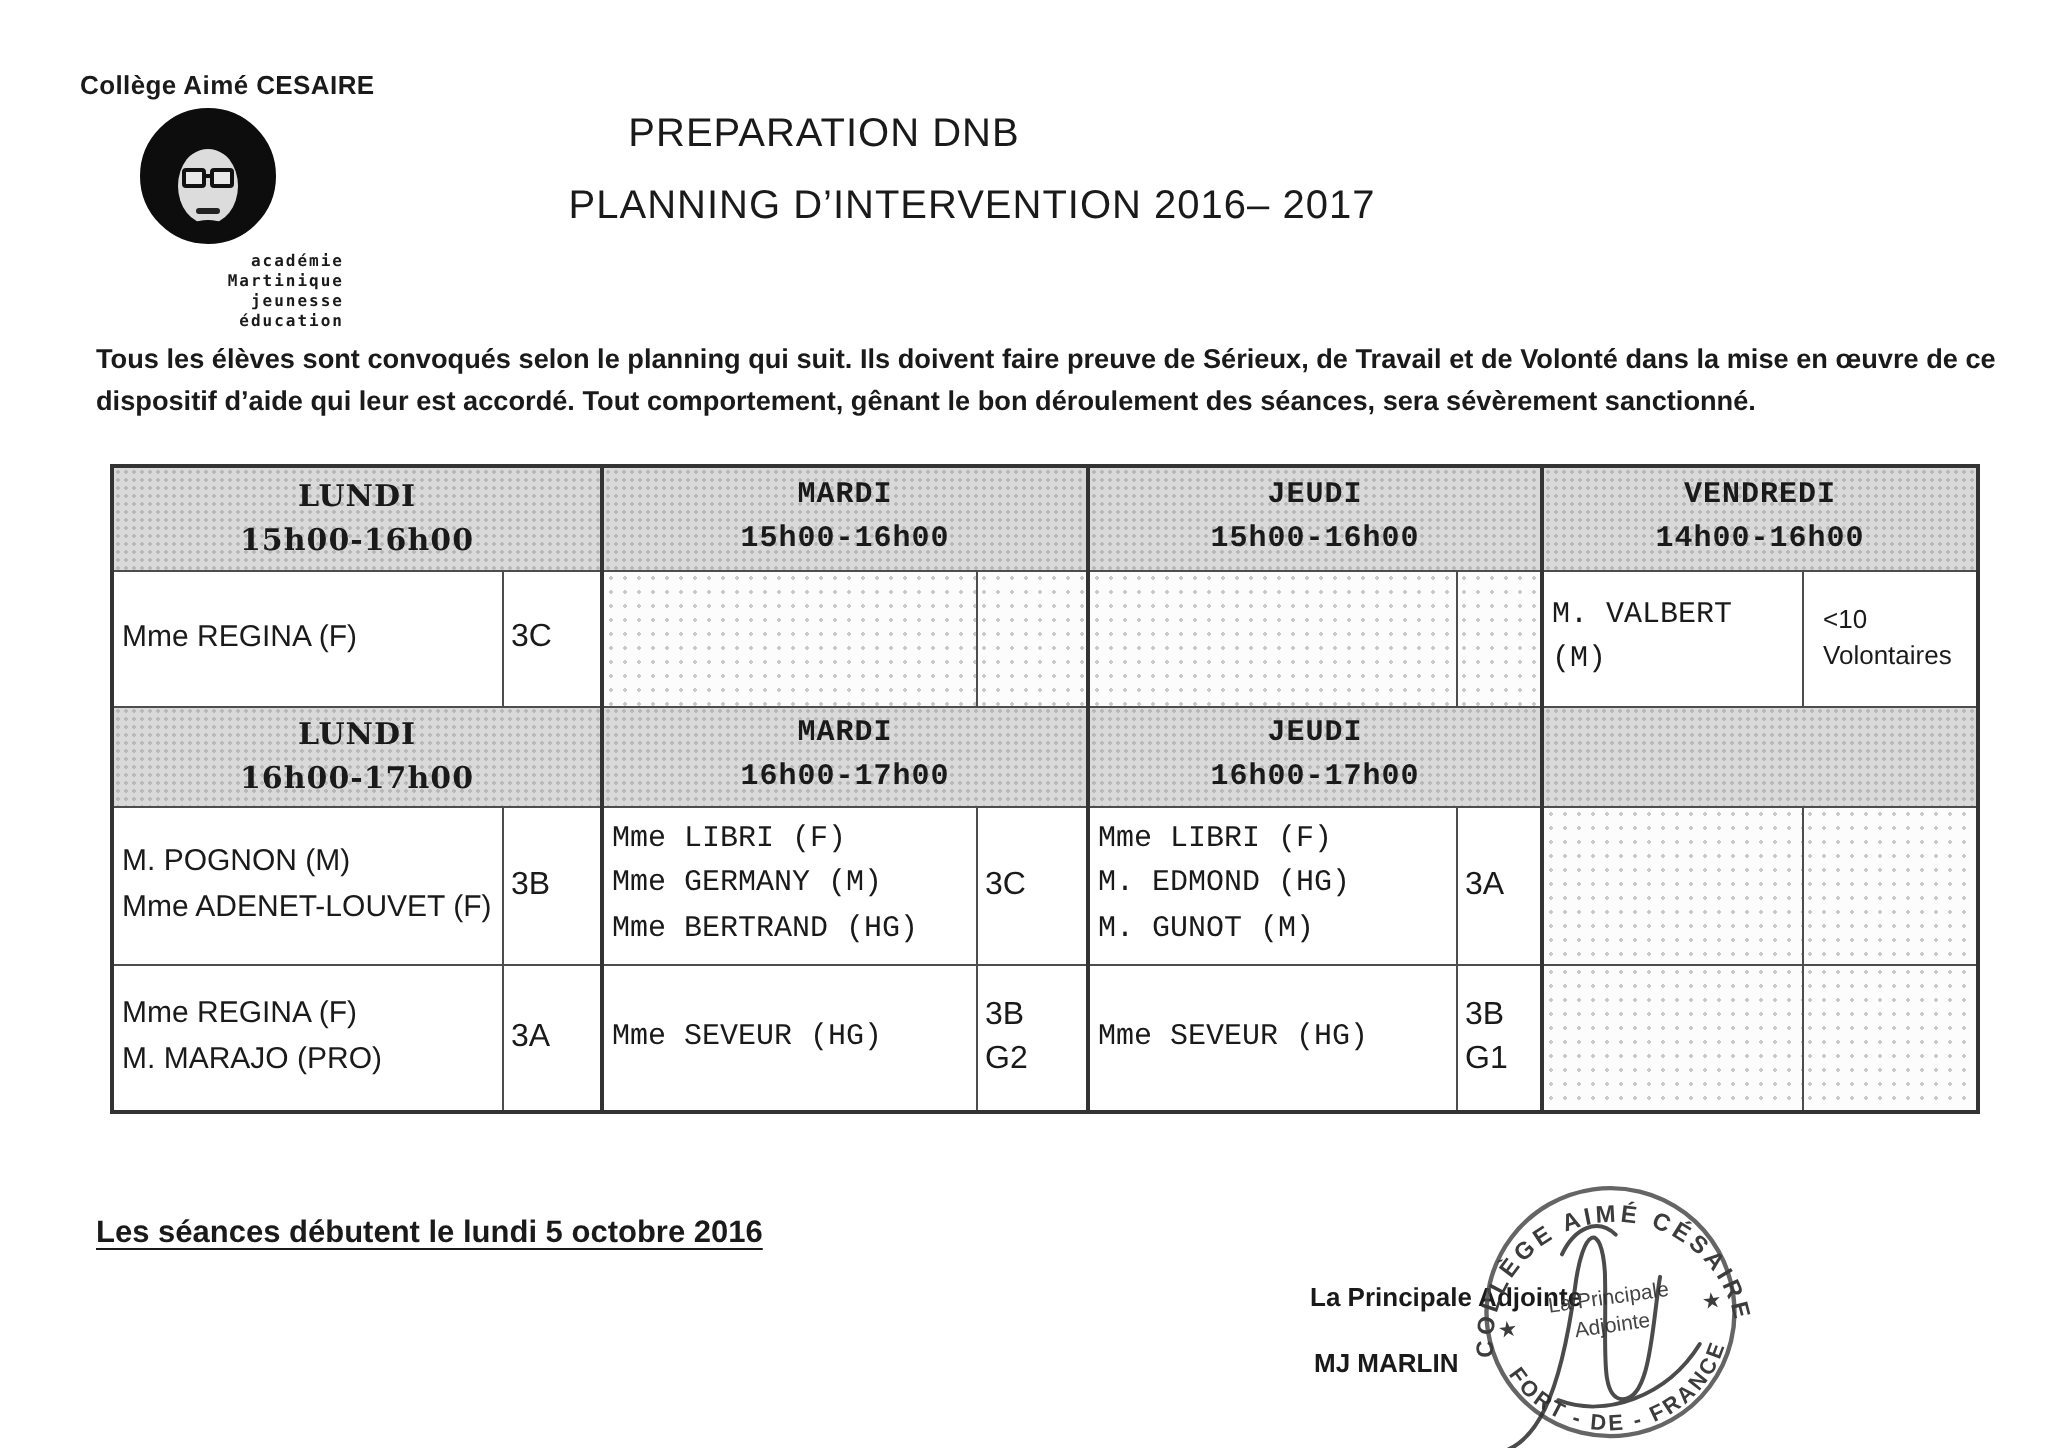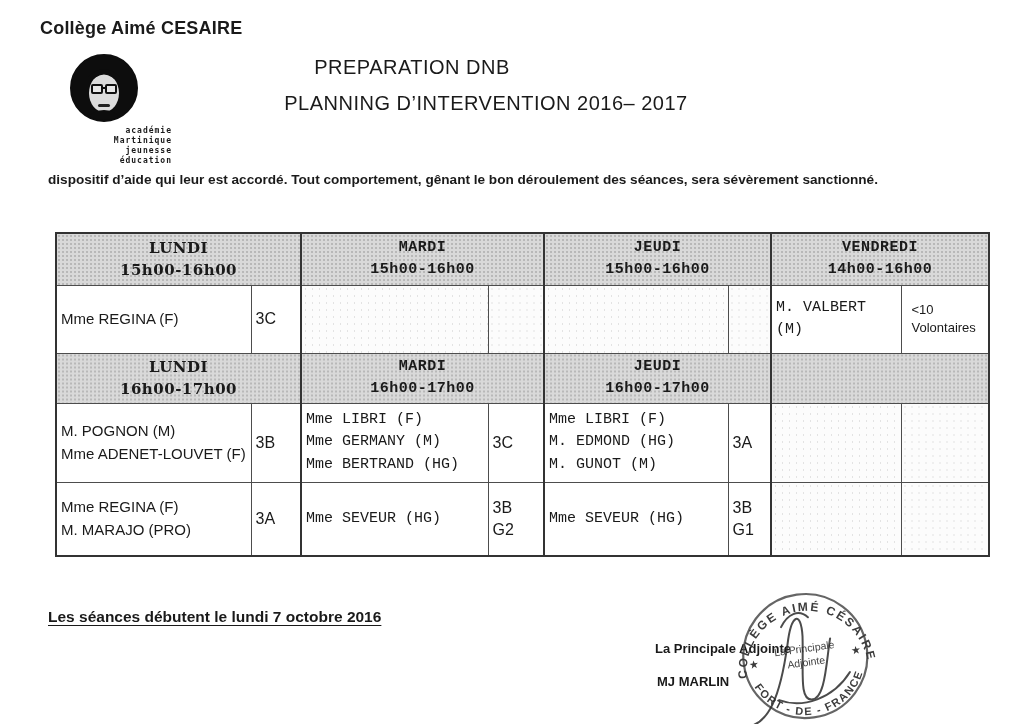--- a/index.html
+++ b/index.html
@@ -3,22 +3,22 @@
 <meta charset="utf-8">
 <style>
   html,body { margin:0; padding:0; background:#888; }
   .page {
     position:relative; width:1024px; height:724px; margin:0 auto;
     background:#ffffff; overflow:hidden;
     font-family:"Liberation Sans", sans-serif; color:#1a1a1a;
   }
   
   .school-name {
-    position:absolute; left:40px; top:18px;
-    font-size:18px; font-weight:bold; letter-spacing:.2px;
+    position:absolute; left:40px; top:35px;
+    font-size:13px; font-weight:bold; letter-spacing:.2px;
   }
   .logo-wrap { position:absolute; left:68px; top:52px; }
   .academy-text {
     position:absolute; left:40px; top:126px; width:132px;
     text-align:right; font-family:"DejaVu Sans Mono", monospace;
     font-size:8px; font-weight:bold; line-height:1.25; letter-spacing:1px;
     white-space:pre-line;
   }
   .title1 {
     position:absolute; left:0; top:56px; width:824px; text-align:center;
@@ -99,20 +99,21 @@
 
   <div class="academy-text">académie
 Martinique
 jeunesse
 éducation</div>
 
   <div class="title1">PREPARATION DNB</div>
   <div class="title2">PLANNING D’INTERVENTION 2016– 2017</div>
 
   <div class="intro">
+    <div>Tous les élèves sont convoqués selon le planning qui suit. Ils doivent faire preuve de Sérieux, de Travail et de Volonté dans la mise en œuvre de ce</div>
     <div>dispositif d’aide qui leur est accordé. Tout comportement, gênant le bon déroulement des séances, sera sévèrement sanctionné.</div>
   </div>
 
   <table class="planning-table">
     <colgroup>
       <col style="width:195px">
         <col style="width:50px">
       <col style="width:187px">
         <col style="width:56px">
       <col style="width:184px">
@@ -192,21 +193,21 @@
 G2</td>
         <td class="teacher bl">Mme SEVEUR (HG)</td>
         <td class="klass">3B
 G1</td>
         <td class="teacher shade bl"></td>
         <td class="klass shade"></td>
       </tr>
     </tbody>
   </table>
 
-  <div class="start-note">Les séances débutent le lundi 7 octobre 2016</div>
+  <div class="start-note">Les séances débutent le lundi 5 octobre 2016</div>
   <div class="sig-title">La Principale Adjointe</div>
   <div class="sig-name">MJ MARLIN</div>
 
   <div class="stamp-wrap">
     <svg width="180" height="150" viewBox="0 0 180 150">
       <defs>
         <path id="arcTop" d="M 29,88 A 61,61 0 1 1 151,88" fill="none"></path>
         <path id="arcBot" d="M 31,82 A 60,60 0 0 0 149,82" fill="none"></path>
       </defs>
       <circle cx="90" cy="72" r="62" fill="none" stroke="#4a4a4a" stroke-width="2.2" opacity=".85"></circle>

